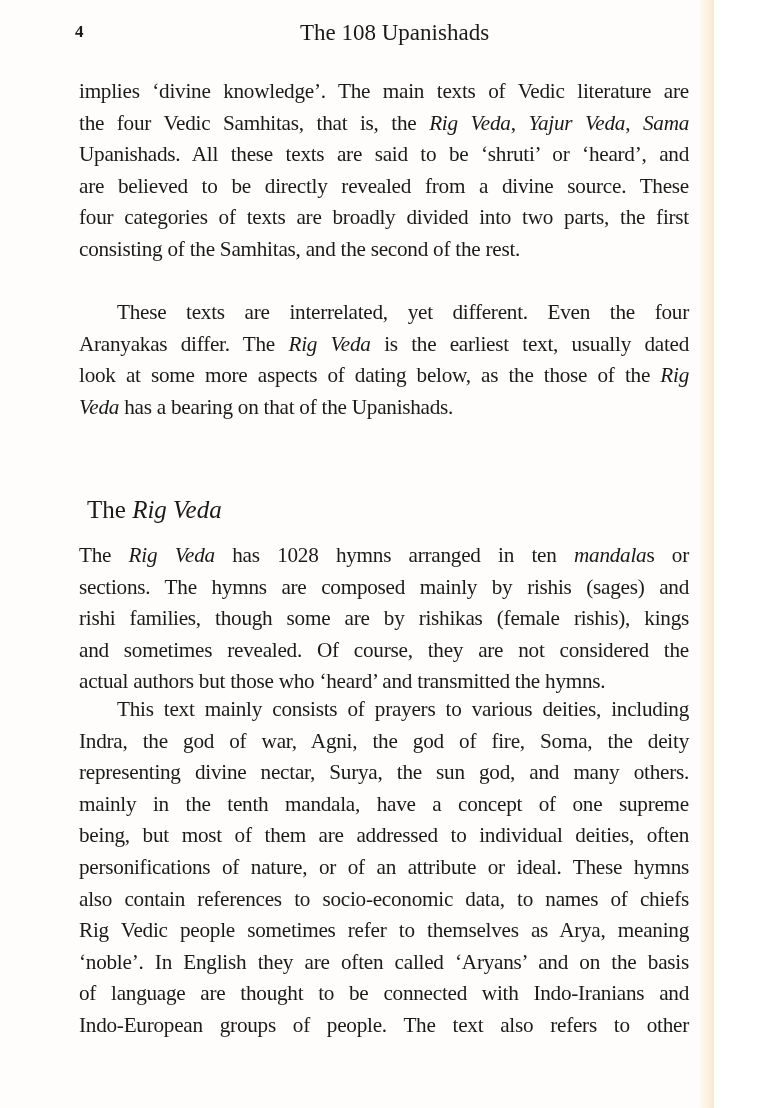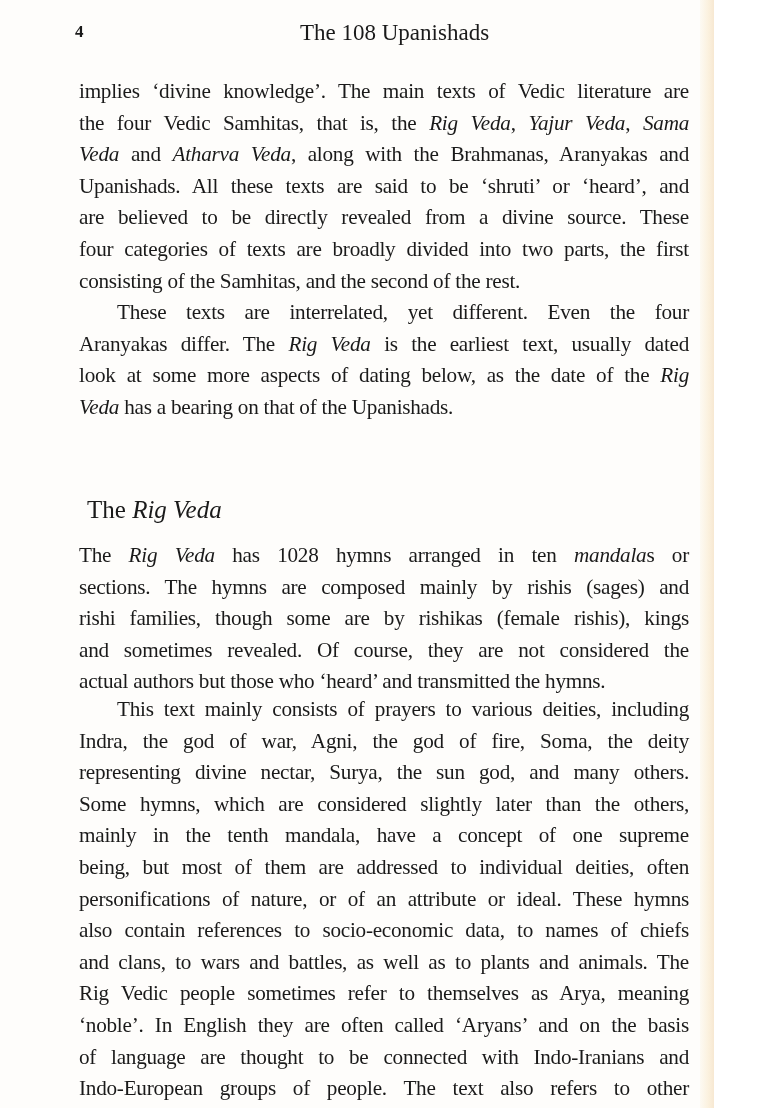--- a/index.html
+++ b/index.html
@@ -94,51 +94,48 @@
 <div class="page-edge"></div>
 
 <div class="running-head">
   <span class="page-number">4</span>
   <span class="header-title">The 108 Upanishads</span>
 </div>
 
 <div class="body-text" style="top:76px;">
   <span class="line"><span>implies ‘divine knowledge’. The main texts of Vedic literature are</span></span>
   <span class="line"><span>the four Vedic Samhitas, that is, the </span><i>Rig Veda</i><span>, </span><i>Yajur Veda</i><span>, </span><i>Sama</i></span>
-  <span class="line"><i>Veda</i><span> and </span><i>Atharva Veda</i><span>, along with the Brahmanas, Aranyakas and</span></span>
   <span class="line"><span>Upanishads. All these texts are said to be ‘shruti’ or ‘heard’, and</span></span>
   <span class="line"><span>are believed to be directly revealed from a divine source. These</span></span>
   <span class="line"><span>four categories of texts are broadly divided into two parts, the first</span></span>
   <span class="line last"><span>consisting of the Samhitas, and the second of the rest.</span></span>
 </div>
 
 <div class="body-text" style="top:297px;">
   <span class="line indent"><span>These texts are interrelated, yet different. Even the four</span></span>
   <span class="line"><span>Aranyakas differ. The </span><i>Rig Veda</i><span> is the earliest text, usually dated</span></span>
-  <span class="line"><span>look at some more aspects of dating below, as the date of the </span><i>Rig</i></span>
+  <span class="line"><span>look at some more aspects of dating below, as the those of the </span><i>Rig</i></span>
   <span class="line last"><i>Veda</i><span> has a bearing on that of the Upanishads.</span></span>
 </div>
 
 <h2 class="section-heading"><span>The </span><i>Rig Veda</i></h2>
 
 <div class="body-text" style="top:540px;">
   <span class="line"><span>The </span><i>Rig Veda</i><span> has 1028 hymns arranged in ten </span><i>mandala</i><span>s or</span></span>
   <span class="line"><span>sections. The hymns are composed mainly by rishis (sages) and</span></span>
   <span class="line"><span>rishi families, though some are by rishikas (female rishis), kings</span></span>
   <span class="line"><span>and sometimes revealed. Of course, they are not considered the</span></span>
   <span class="line last"><span>actual authors but those who ‘heard’ and transmitted the hymns.</span></span>
 </div>
 
 <div class="body-text" style="top:694px;">
   <span class="line indent"><span>This text mainly consists of prayers to various deities, including</span></span>
   <span class="line"><span>Indra, the god of war, Agni, the god of fire, Soma, the deity</span></span>
   <span class="line"><span>representing divine nectar, Surya, the sun god, and many others.</span></span>
-  <span class="line"><span>Some hymns, which are considered slightly later than the others,</span></span>
   <span class="line"><span>mainly in the tenth mandala, have a concept of one supreme</span></span>
   <span class="line"><span>being, but most of them are addressed to individual deities, often</span></span>
   <span class="line"><span>personifications of nature, or of an attribute or ideal. These hymns</span></span>
   <span class="line"><span>also contain references to socio-economic data, to names of chiefs</span></span>
-  <span class="line"><span>and clans, to wars and battles, as well as to plants and animals. The</span></span>
   <span class="line"><span>Rig Vedic people sometimes refer to themselves as Arya, meaning</span></span>
   <span class="line"><span>‘noble’. In English they are often called ‘Aryans’ and on the basis</span></span>
   <span class="line"><span>of language are thought to be connected with Indo-Iranians and</span></span>
   <span class="line"><span>Indo-European groups of people. The text also refers to other</span></span>
 </div>
 
 </body></html>

